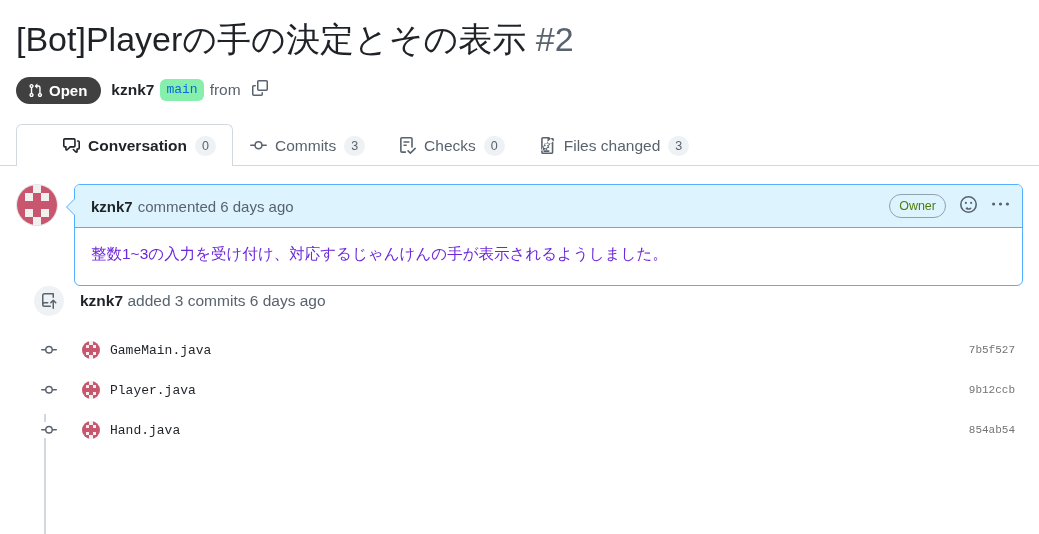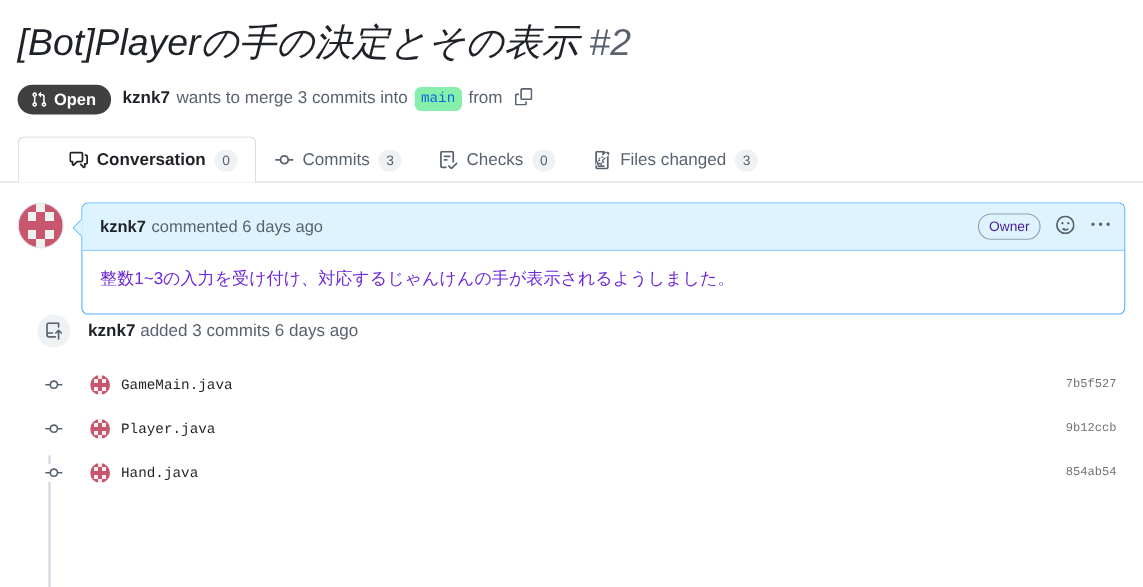--- a/index.html
+++ b/index.html
@@ -23,21 +23,20 @@
   .pr-header {
     padding: 18px 16px 0 16px;
   }
   .pr-title {
     font-size: 34px;
     line-height: 1.25;
     font-weight: 400;
     color: #1f2328;
     margin: 0;
     white-space: nowrap;
-    font-style: italic;
   }
   .pr-number {
     color: #59636e;
     font-weight: 300;
   }
 
   
   .pr-subhead {
     display: flex;
     align-items: center;
@@ -222,21 +221,21 @@
     margin-right: 5px;
   }
   .head-right {
     margin-left: auto;
     display: flex;
     align-items: center;
     gap: 12px;
   }
   .owner-badge {
     border: 1px solid #8fa2b4;
-    color: #4c1d95;
+    color: #4d7c0f;
     border-radius: 12px;
     font-size: 12.5px;
     padding: 1px 9px;
     line-height: 1.6;
     background: transparent;
   }
   .icon-btn {
     display: inline-flex;
     align-items: center;
     justify-content: center;
@@ -340,21 +339,20 @@
       <span>
         <svg width="15" height="15" viewBox="0 0 16 16" fill="currentColor" aria-hidden="true">
           <path d="M1.5 3.25a2.25 2.25 0 1 1 3 2.122v5.256a2.251 2.251 0 1 1-1.5 0V5.372A2.25 2.25 0 0 1 1.5 3.25Zm5.677-.177L9.573.677A.25.25 0 0 1 10 .854V2.5h1A2.5 2.5 0 0 1 13.5 5v5.628a2.251 2.251 0 1 1-1.5 0V5a1 1 0 0 0-1-1h-1v1.646a.25.25 0 0 1-.427.177L7.177 3.427a.25.25 0 0 1 0-.354ZM3.75 2.5a.75.75 0 1 0 0 1.5.75.75 0 0 0 0-1.5Zm0 9.5a.75.75 0 1 0 0 1.5.75.75 0 0 0 0-1.5Zm8.25.75a.75.75 0 1 0 1.5 0 .75.75 0 0 0-1.5 0Z"></path>
         </svg>
       </span>
       <span>Open</span>
     </span>
 
     <span class="merge-line">
       <span class="author">kznk7</span>
-      <span>wants to merge 3 commits into</span>
       <span class="branch-chip mono">main</span>
       <span>from</span>
       <span class="copy-btn">
         <span>
           <svg width="16" height="16" viewBox="0 0 16 16" fill="currentColor" aria-hidden="true">
             <path d="M0 6.75C0 5.784.784 5 1.75 5h1.5a.75.75 0 0 1 0 1.5h-1.5a.25.25 0 0 0-.25.25v7.5c0 .138.112.25.25.25h7.5a.25.25 0 0 0 .25-.25v-1.5a.75.75 0 0 1 1.5 0v1.5A1.75 1.75 0 0 1 9.25 16h-7.5A1.75 1.75 0 0 1 0 14.25Z"></path>
             <path d="M5 1.75C5 .784 5.784 0 6.75 0h7.5C15.216 0 16 .784 16 1.75v7.5A1.75 1.75 0 0 1 14.25 11h-7.5A1.75 1.75 0 0 1 5 9.25Zm1.75-.25a.25.25 0 0 0-.25.25v7.5c0 .138.112.25.25.25h7.5a.25.25 0 0 0 .25-.25v-7.5a.25.25 0 0 0-.25-.25Z"></path>
           </svg>
         </span>
       </span>

